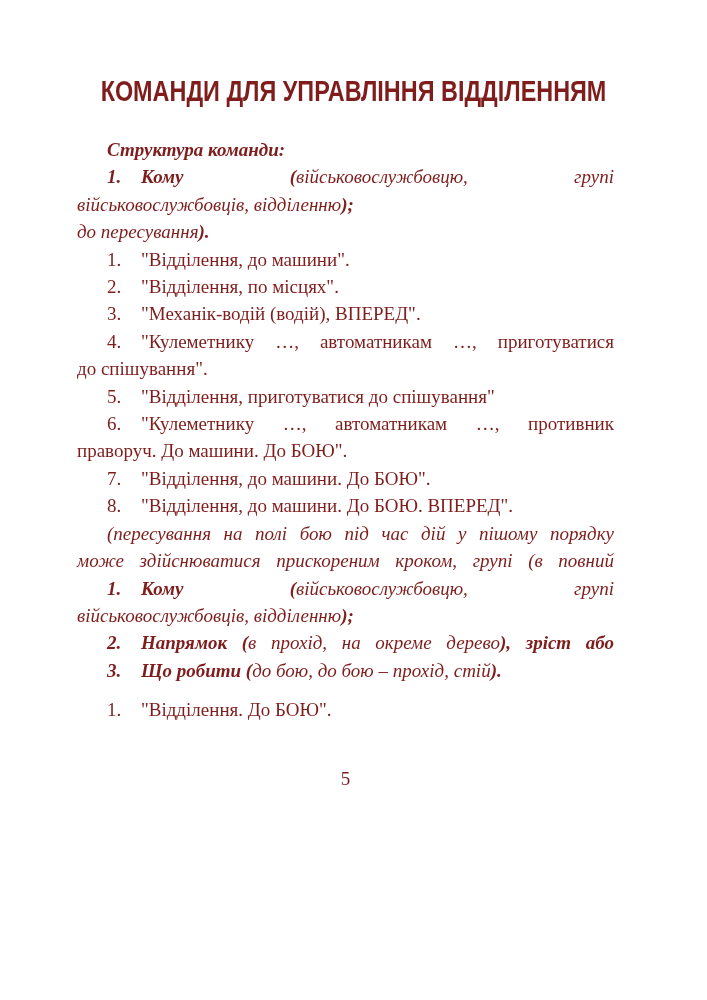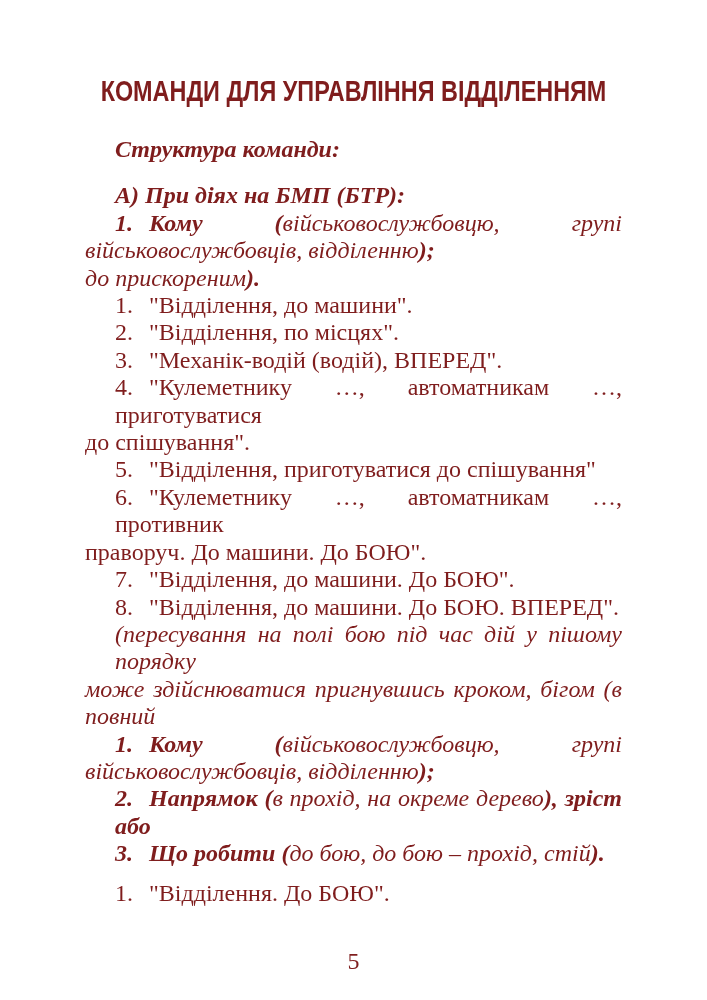--- a/index.html
+++ b/index.html
@@ -2,22 +2,22 @@
 <html><head>
 <meta charset="utf-8">
 <style>
   html,body{margin:0;padding:0;background:#e8e8e8}
   .page{position:relative;width:707px;height:1000px;margin:0 auto;background:#ffffff;
         font-family:"Liberation Serif",serif;color:#7f1d1d;overflow:hidden}
   .title{position:absolute;top:76px;left:0;width:707px;margin:0;
          font-family:"Liberation Sans",sans-serif;font-weight:700;font-size:30px;
          line-height:30px;text-align:center;white-space:nowrap;
          transform:scaleX(0.78);transform-origin:50% 50%}
-  .content{position:absolute;left:85px;top:136px;width:537px;
-           font-size:24px;line-height:27.4px}
+  .content{position:absolute;left:77px;top:136px;width:537px;
+           font-size:19px;line-height:27.4px}
   .line{min-height:27.4px}
   .ind{padding-left:30px}
   .j{text-align:justify;text-align-last:justify;-moz-text-align-last:justify}
   .num{display:inline-block;width:34px}
   .bi{font-weight:bold;font-style:italic}
   .i{font-style:italic}
   .gap-a{margin-top:19px}
   .gap-b{margin-top:14px}
   .gap-final{margin-top:12px}
   .pageno{margin-top:41px;text-align:center}
@@ -26,41 +26,40 @@
 <body>
 
 <div class="page">
 
   <h1 class="title">КОМАНДИ ДЛЯ УПРАВЛІННЯ ВІДДІЛЕННЯМ</h1>
 
   <div class="content">
 
     <div class="line ind"><span class="bi">Структура команди:</span></div>
 
-    <div class="line ind gap-a"><span class="bi">А) При діях на БМП (БТР):</span></div>
 
     <div class="line ind j"><span class="num bi">1.</span><span class="bi">Кому</span> <span class="bi">(</span><span class="i">військовослужбовцю, групі</span></div>
     <div class="line"><span class="i">військовослужбовців, відділенню</span><span class="bi">);</span></div>
 
-    <div class="line"><span class="i">до прискореним</span><span class="bi">).</span></div>
+    <div class="line"><span class="i">до пересування</span><span class="bi">).</span></div>
 
     <div class="line ind"><span class="num">1.</span><span>"Відділення, до машини".</span></div>
     <div class="line ind"><span class="num">2.</span><span>"Відділення, по місцях".</span></div>
     <div class="line ind"><span class="num">3.</span><span>"Механік-водій (водій), ВПЕРЕД".</span></div>
     <div class="line ind j"><span class="num">4.</span><span>"Кулеметнику …, автоматникам …, приготуватися</span></div>
     <div class="line"><span>до спішування".</span></div>
     <div class="line ind"><span class="num">5.</span><span>"Відділення, приготуватися до спішування"</span></div>
     <div class="line ind j"><span class="num">6.</span><span>"Кулеметнику …, автоматникам …, противник</span></div>
     <div class="line"><span>праворуч. До машини. До БОЮ".</span></div>
     <div class="line ind"><span class="num">7.</span><span>"Відділення, до машини. До БОЮ".</span></div>
     <div class="line ind"><span class="num">8.</span><span>"Відділення, до машини. До БОЮ. ВПЕРЕД".</span></div>
 
 
     <div class="line ind j"><span class="i">(пересування на полі бою під час дій у пішому порядку</span></div>
-    <div class="line j"><span class="i">може здійснюватися пригнувшись кроком, бігом (в повний</span></div>
+    <div class="line j"><span class="i">може здійснюватися прискореним кроком, групі (в повний</span></div>
 
     <div class="line ind j"><span class="num bi">1.</span><span class="bi">Кому</span> <span class="bi">(</span><span class="i">військовослужбовцю, групі</span></div>
     <div class="line"><span class="i">військовослужбовців, відділенню</span><span class="bi">);</span></div>
 
     <div class="line ind j"><span class="num bi">2.</span><span class="bi">Напрямок</span> <span class="bi">(</span><span class="i">в прохід, на окреме дерево</span><span class="bi">),</span> <span class="bi">зріст або</span></div>
 
     <div class="line ind"><span class="num bi">3.</span><span class="bi">Що робити</span> <span class="bi">(</span><span class="i">до бою, до бою – прохід, стій</span><span class="bi">).</span></div>
 
     <div class="line ind gap-final"><span class="num">1.</span><span>"Відділення. До БОЮ".</span></div>
 

